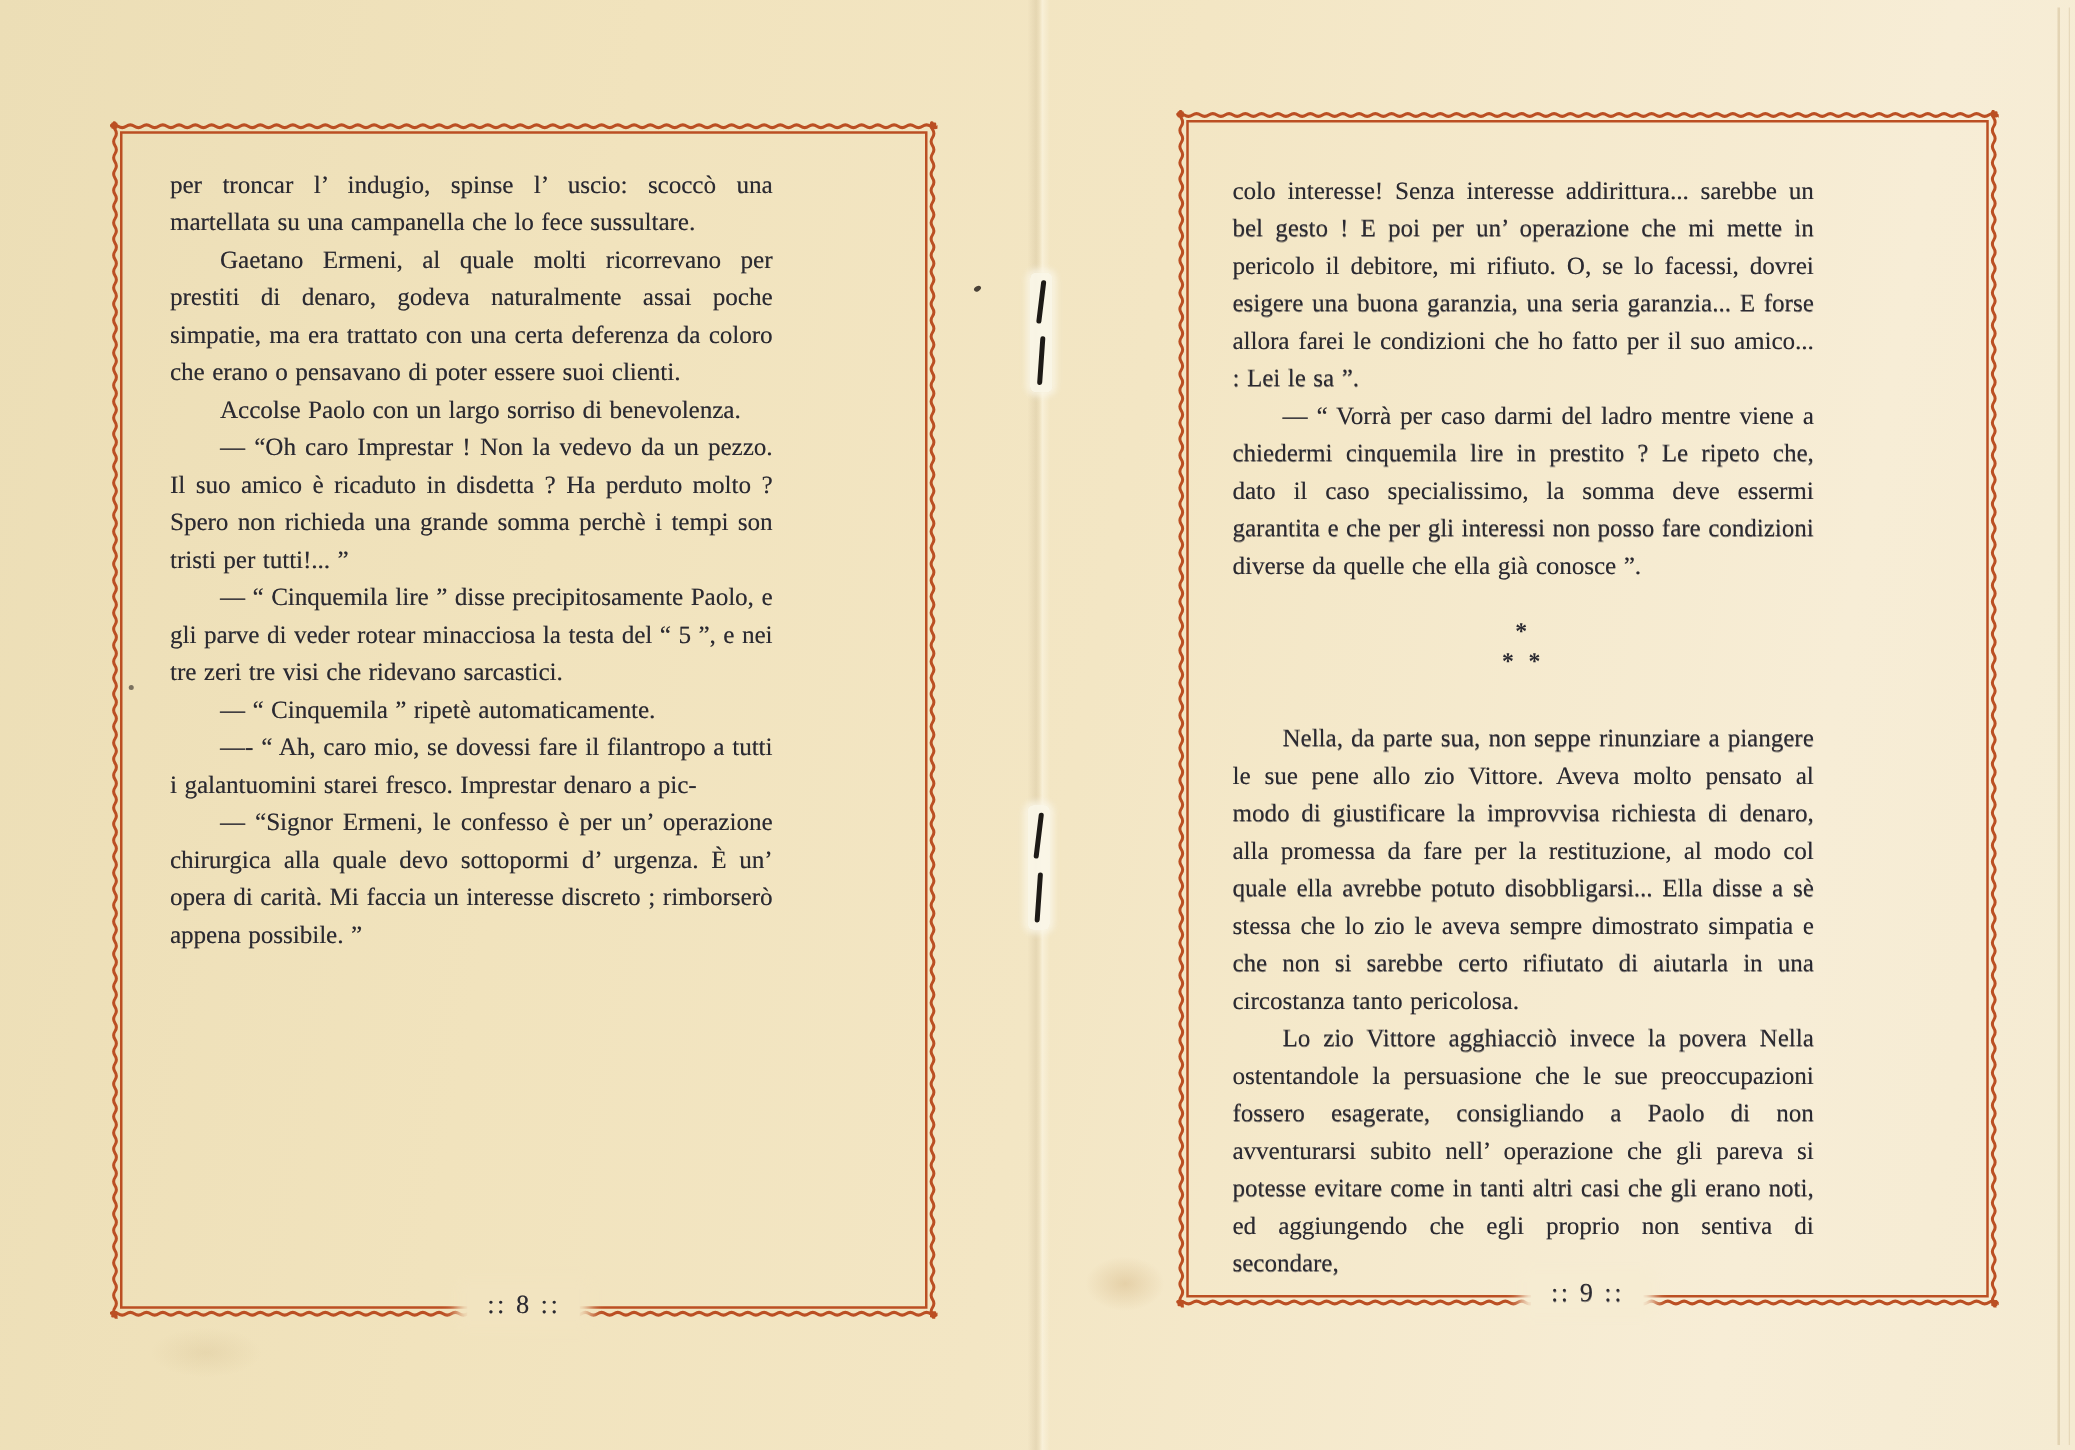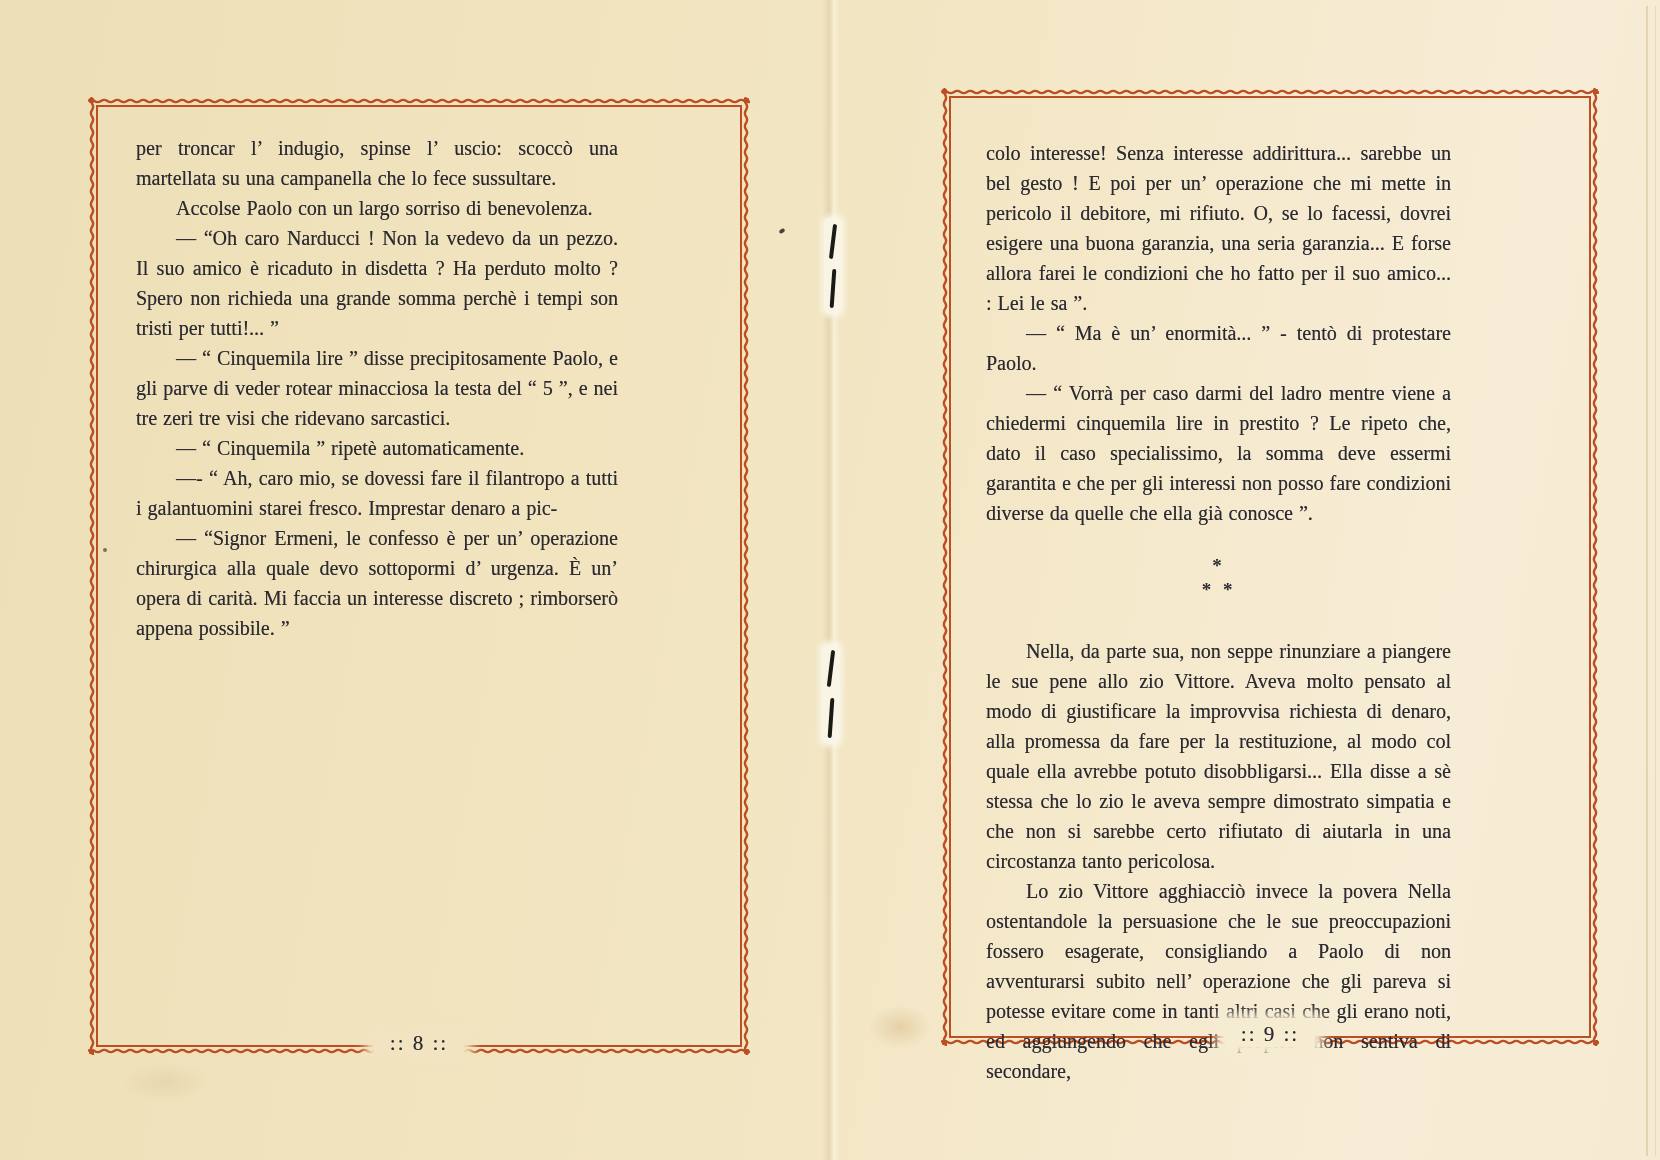--- a/index.html
+++ b/index.html
@@ -115,22 +115,23 @@
         <path d="M4 0 Q 1.7999999999999998 3.25 4 6.5 Q 6.2 9.75 4 13 Q 1.7999999999999998 16.25 4 19.5 Q 6.2 22.75 4 26 Q 1.7999999999999998 29.25 4 32.5 Q 6.2 35.75 4 39 Q 1.7999999999999998 42.25 4 45.5 Q 6.2 48.75 4 52 Q 1.7999999999999998 55.25 4 58.5 Q 6.2 61.75 4 65 Q 1.7999999999999998 68.25 4 71.5 Q 6.2 74.75 4 78 Q 1.7999999999999998 81.25 4 84.5 Q 6.2 87.75 4 91 Q 1.7999999999999998 94.25 4 97.5 Q 6.2 100.75 4 104 Q 1.7999999999999998 107.25 4 110.5 Q 6.2 113.75 4 117 Q 1.7999999999999998 120.25 4 123.5 Q 6.2 126.75 4 130 Q 1.7999999999999998 133.25 4 136.5 Q 6.2 139.75 4 143 Q 1.7999999999999998 146.25 4 149.5 Q 6.2 152.75 4 156 Q 1.7999999999999998 159.25 4 162.5 Q 6.2 165.75 4 169 Q 1.7999999999999998 172.25 4 175.5 Q 6.2 178.75 4 182 Q 1.7999999999999998 185.25 4 188.5 Q 6.2 191.75 4 195 Q 1.7999999999999998 198.25 4 201.5 Q 6.2 204.75 4 208 Q 1.7999999999999998 211.25 4 214.5 Q 6.2 217.75 4 221 Q 1.7999999999999998 224.25 4 227.5 Q 6.2 230.75 4 234 Q 1.7999999999999998 237.25 4 240.5 Q 6.2 243.75 4 247 Q 1.7999999999999998 250.25 4 253.5 Q 6.2 256.75 4 260 Q 1.7999999999999998 263.25 4 266.5 Q 6.2 269.75 4 273 Q 1.7999999999999998 276.25 4 279.5 Q 6.2 282.75 4 286 Q 1.7999999999999998 289.25 4 292.5 Q 6.2 295.75 4 299 Q 1.7999999999999998 302.25 4 305.5 Q 6.2 308.75 4 312 Q 1.7999999999999998 315.25 4 318.5 Q 6.2 321.75 4 325 Q 1.7999999999999998 328.25 4 331.5 Q 6.2 334.75 4 338 Q 1.7999999999999998 341.25 4 344.5 Q 6.2 347.75 4 351 Q 1.7999999999999998 354.25 4 357.5 Q 6.2 360.75 4 364 Q 1.7999999999999998 367.25 4 370.5 Q 6.2 373.75 4 377 Q 1.7999999999999998 380.25 4 383.5 Q 6.2 386.75 4 390 Q 1.7999999999999998 393.25 4 396.5 Q 6.2 399.75 4 403 Q 1.7999999999999998 406.25 4 409.5 Q 6.2 412.75 4 416 Q 1.7999999999999998 419.25 4 422.5 Q 6.2 425.75 4 429 Q 1.7999999999999998 432.25 4 435.5 Q 6.2 438.75 4 442 Q 1.7999999999999998 445.25 4 448.5 Q 6.2 451.75 4 455 Q 1.7999999999999998 458.25 4 461.5 Q 6.2 464.75 4 468 Q 1.7999999999999998 471.25 4 474.5 Q 6.2 477.75 4 481 Q 1.7999999999999998 484.25 4 487.5 Q 6.2 490.75 4 494 Q 1.7999999999999998 497.25 4 500.5 Q 6.2 503.75 4 507 Q 1.7999999999999998 510.25 4 513.5 Q 6.2 516.75 4 520 Q 1.7999999999999998 523.25 4 526.5 Q 6.2 529.75 4 533 Q 1.7999999999999998 536.25 4 539.5 Q 6.2 542.75 4 546 Q 1.7999999999999998 549.25 4 552.5 Q 6.2 555.75 4 559 Q 1.7999999999999998 562.25 4 565.5 Q 6.2 568.75 4 572 Q 1.7999999999999998 575.25 4 578.5 Q 6.2 581.75 4 585 Q 1.7999999999999998 588.25 4 591.5 Q 6.2 594.75 4 598 Q 1.7999999999999998 601.25 4 604.5 Q 6.2 607.75 4 611 Q 1.7999999999999998 614.25 4 617.5 Q 6.2 620.75 4 624 Q 1.7999999999999998 627.25 4 630.5 Q 6.2 633.75 4 637 Q 1.7999999999999998 640.25 4 643.5 Q 6.2 646.75 4 650 Q 1.7999999999999998 653.25 4 656.5 Q 6.2 659.75 4 663 Q 1.7999999999999998 666.25 4 669.5 Q 6.2 672.75 4 676 Q 1.7999999999999998 679.25 4 682.5 Q 6.2 685.75 4 689 Q 1.7999999999999998 692.25 4 695.5 Q 6.2 698.75 4 702 Q 1.7999999999999998 705.25 4 708.5 Q 6.2 711.75 4 715 Q 1.7999999999999998 718.25 4 721.5 Q 6.2 724.75 4 728 Q 1.7999999999999998 731.25 4 734.5 Q 6.2 737.75 4 741 Q 1.7999999999999998 744.25 4 747.5 Q 6.2 750.75 4 754 Q 1.7999999999999998 757.25 4 760.5 Q 6.2 763.75 4 767 Q 1.7999999999999998 770.25 4 773.5 Q 6.2 776.75 4 780 Q 1.7999999999999998 783.25 4 786.5 Q 6.2 789.75 4 793 Q 1.7999999999999998 796.25 4 799.5 Q 6.2 802.75 4 806 Q 1.7999999999999998 809.25 4 812.5 Q 6.2 815.75 4 819 Q 1.7999999999999998 822.25 4 825.5 Q 6.2 828.75 4 832 Q 1.7999999999999998 835.25 4 838.5 Q 6.2 841.75 4 845 Q 1.7999999999999998 848.25 4 851.5 Q 6.2 854.75 4 858 Q 1.7999999999999998 861.25 4 864.5 Q 6.2 867.75 4 871 Q 1.7999999999999998 874.25 4 877.5 Q 6.2 880.75 4 884 Q 1.7999999999999998 887.25 4 890.5 Q 6.2 893.75 4 897 Q 1.7999999999999998 900.25 4 903.5 Q 6.2 906.75 4 910 Q 1.7999999999999998 913.25 4 916.5 Q 6.2 919.75 4 923 Q 1.7999999999999998 926.25 4 929.5 Q 6.2 932.75 4 936 Q 1.7999999999999998 939.25 4 942.5 Q 6.2 945.75 4 949 Q 1.7999999999999998 952.25 4 955.5 Q 6.2 958.75 4 962" fill="none" stroke="#bb4f23" stroke-width="2.4"></path>
       </svg>
     <span class="dot d-tl"></span>
     <span class="dot d-tr"></span>
     <span class="dot d-bl"></span>
     <span class="dot d-br"></span>
     <div class="inner-frame"></div>
 
     <div class="text-col">
         <p class="para noindent">per troncar l’ indugio, spinse l’ uscio: scoccò una martellata su una campanella che lo fece sussultare.</p>
+        <p class="para">Gaetano Ermeni, al quale molti ricorrevano per prestiti di denaro, godeva naturalmente assai poche simpatie, ma era trattato con una certa deferenza da coloro che erano o pensavano di poter essere suoi clienti.</p>
         <p class="para">Accolse Paolo con un largo sorriso di benevolenza.</p>
-        <p class="para">— “Oh caro Narducci ! Non la vedevo da un pezzo. Il suo amico è ricaduto in disdetta ? Ha perduto molto ? Spero non richieda una grande somma perchè i tempi son tristi per tutti!... ”</p>
+        <p class="para">— “Oh caro Imprestar ! Non la vedevo da un pezzo. Il suo amico è ricaduto in disdetta ? Ha perduto molto ? Spero non richieda una grande somma perchè i tempi son tristi per tutti!... ”</p>
         <p class="para">— “ Cinquemila lire ” disse precipitosamente Paolo, e gli parve di veder rotear minacciosa la testa del “ 5 ”, e nei tre zeri tre visi che ridevano sarcastici.</p>
         <p class="para">— “ Cinquemila ” ripetè automaticamente.</p>
         <p class="para">—- “ Ah, caro mio, se dovessi fare il filantropo a tutti i galantuomini starei fresco. Imprestar denaro a pic-</p>
         <p class="para">— “Signor Ermeni, le confesso è per un’ operazione chirurgica alla quale devo sottopormi d’ urgenza. È un’ opera di carità. Mi faccia un interesse discreto ; rimborserò appena possibile. ”</p>
       </div>
 
     <div class="pagenum">:: 8 ::</div>
   </div>
 
   <div class="page page-right">
@@ -147,21 +148,20 @@
         <path d="M4 0 Q 1.7999999999999998 3.25 4 6.5 Q 6.2 9.75 4 13 Q 1.7999999999999998 16.25 4 19.5 Q 6.2 22.75 4 26 Q 1.7999999999999998 29.25 4 32.5 Q 6.2 35.75 4 39 Q 1.7999999999999998 42.25 4 45.5 Q 6.2 48.75 4 52 Q 1.7999999999999998 55.25 4 58.5 Q 6.2 61.75 4 65 Q 1.7999999999999998 68.25 4 71.5 Q 6.2 74.75 4 78 Q 1.7999999999999998 81.25 4 84.5 Q 6.2 87.75 4 91 Q 1.7999999999999998 94.25 4 97.5 Q 6.2 100.75 4 104 Q 1.7999999999999998 107.25 4 110.5 Q 6.2 113.75 4 117 Q 1.7999999999999998 120.25 4 123.5 Q 6.2 126.75 4 130 Q 1.7999999999999998 133.25 4 136.5 Q 6.2 139.75 4 143 Q 1.7999999999999998 146.25 4 149.5 Q 6.2 152.75 4 156 Q 1.7999999999999998 159.25 4 162.5 Q 6.2 165.75 4 169 Q 1.7999999999999998 172.25 4 175.5 Q 6.2 178.75 4 182 Q 1.7999999999999998 185.25 4 188.5 Q 6.2 191.75 4 195 Q 1.7999999999999998 198.25 4 201.5 Q 6.2 204.75 4 208 Q 1.7999999999999998 211.25 4 214.5 Q 6.2 217.75 4 221 Q 1.7999999999999998 224.25 4 227.5 Q 6.2 230.75 4 234 Q 1.7999999999999998 237.25 4 240.5 Q 6.2 243.75 4 247 Q 1.7999999999999998 250.25 4 253.5 Q 6.2 256.75 4 260 Q 1.7999999999999998 263.25 4 266.5 Q 6.2 269.75 4 273 Q 1.7999999999999998 276.25 4 279.5 Q 6.2 282.75 4 286 Q 1.7999999999999998 289.25 4 292.5 Q 6.2 295.75 4 299 Q 1.7999999999999998 302.25 4 305.5 Q 6.2 308.75 4 312 Q 1.7999999999999998 315.25 4 318.5 Q 6.2 321.75 4 325 Q 1.7999999999999998 328.25 4 331.5 Q 6.2 334.75 4 338 Q 1.7999999999999998 341.25 4 344.5 Q 6.2 347.75 4 351 Q 1.7999999999999998 354.25 4 357.5 Q 6.2 360.75 4 364 Q 1.7999999999999998 367.25 4 370.5 Q 6.2 373.75 4 377 Q 1.7999999999999998 380.25 4 383.5 Q 6.2 386.75 4 390 Q 1.7999999999999998 393.25 4 396.5 Q 6.2 399.75 4 403 Q 1.7999999999999998 406.25 4 409.5 Q 6.2 412.75 4 416 Q 1.7999999999999998 419.25 4 422.5 Q 6.2 425.75 4 429 Q 1.7999999999999998 432.25 4 435.5 Q 6.2 438.75 4 442 Q 1.7999999999999998 445.25 4 448.5 Q 6.2 451.75 4 455 Q 1.7999999999999998 458.25 4 461.5 Q 6.2 464.75 4 468 Q 1.7999999999999998 471.25 4 474.5 Q 6.2 477.75 4 481 Q 1.7999999999999998 484.25 4 487.5 Q 6.2 490.75 4 494 Q 1.7999999999999998 497.25 4 500.5 Q 6.2 503.75 4 507 Q 1.7999999999999998 510.25 4 513.5 Q 6.2 516.75 4 520 Q 1.7999999999999998 523.25 4 526.5 Q 6.2 529.75 4 533 Q 1.7999999999999998 536.25 4 539.5 Q 6.2 542.75 4 546 Q 1.7999999999999998 549.25 4 552.5 Q 6.2 555.75 4 559 Q 1.7999999999999998 562.25 4 565.5 Q 6.2 568.75 4 572 Q 1.7999999999999998 575.25 4 578.5 Q 6.2 581.75 4 585 Q 1.7999999999999998 588.25 4 591.5 Q 6.2 594.75 4 598 Q 1.7999999999999998 601.25 4 604.5 Q 6.2 607.75 4 611 Q 1.7999999999999998 614.25 4 617.5 Q 6.2 620.75 4 624 Q 1.7999999999999998 627.25 4 630.5 Q 6.2 633.75 4 637 Q 1.7999999999999998 640.25 4 643.5 Q 6.2 646.75 4 650 Q 1.7999999999999998 653.25 4 656.5 Q 6.2 659.75 4 663 Q 1.7999999999999998 666.25 4 669.5 Q 6.2 672.75 4 676 Q 1.7999999999999998 679.25 4 682.5 Q 6.2 685.75 4 689 Q 1.7999999999999998 692.25 4 695.5 Q 6.2 698.75 4 702 Q 1.7999999999999998 705.25 4 708.5 Q 6.2 711.75 4 715 Q 1.7999999999999998 718.25 4 721.5 Q 6.2 724.75 4 728 Q 1.7999999999999998 731.25 4 734.5 Q 6.2 737.75 4 741 Q 1.7999999999999998 744.25 4 747.5 Q 6.2 750.75 4 754 Q 1.7999999999999998 757.25 4 760.5 Q 6.2 763.75 4 767 Q 1.7999999999999998 770.25 4 773.5 Q 6.2 776.75 4 780 Q 1.7999999999999998 783.25 4 786.5 Q 6.2 789.75 4 793 Q 1.7999999999999998 796.25 4 799.5 Q 6.2 802.75 4 806 Q 1.7999999999999998 809.25 4 812.5 Q 6.2 815.75 4 819 Q 1.7999999999999998 822.25 4 825.5 Q 6.2 828.75 4 832 Q 1.7999999999999998 835.25 4 838.5 Q 6.2 841.75 4 845 Q 1.7999999999999998 848.25 4 851.5 Q 6.2 854.75 4 858 Q 1.7999999999999998 861.25 4 864.5 Q 6.2 867.75 4 871 Q 1.7999999999999998 874.25 4 877.5 Q 6.2 880.75 4 884 Q 1.7999999999999998 887.25 4 890.5 Q 6.2 893.75 4 897 Q 1.7999999999999998 900.25 4 903.5 Q 6.2 906.75 4 910 Q 1.7999999999999998 913.25 4 916.5 Q 6.2 919.75 4 923 Q 1.7999999999999998 926.25 4 929.5 Q 6.2 932.75 4 936 Q 1.7999999999999998 939.25 4 942.5 Q 6.2 945.75 4 949 Q 1.7999999999999998 952.25 4 955.5 Q 6.2 958.75 4 962" fill="none" stroke="#bb4f23" stroke-width="2.4"></path>
       </svg>
     <span class="dot d-tl"></span>
     <span class="dot d-tr"></span>
     <span class="dot d-bl"></span>
     <span class="dot d-br"></span>
     <div class="inner-frame"></div>
 
     <div class="text-col">
         <p class="para noindent">colo interesse! Senza interesse addirittura... sarebbe un bel gesto ! E poi per un’ operazione che mi mette in pericolo il debitore, mi rifiuto. O, se lo facessi, dovrei esigere una buona garanzia, una seria garanzia... E forse allora farei le condizioni che ho fatto per il suo amico... : Lei le sa ”.</p>
-        <p class="para">— “ Ma è un’ enormità... ” - tentò di protestare Paolo.</p>
         <p class="para">— “ Vorrà per caso darmi del ladro mentre viene a chiedermi cinquemila lire in prestito ? Le ripeto che, dato il caso specialissimo, la somma deve essermi garantita e che per gli interessi non posso fare condizioni diverse da quelle che ella già conosce ”.</p>
         <p class="para asterism">*
 *  *</p>
         <p class="para">Nella, da parte sua, non seppe rinunziare a piangere le sue pene allo zio Vittore. Aveva molto pensato al modo di giustificare la improvvisa richiesta di denaro, alla promessa da fare per la restituzione, al modo col quale ella avrebbe potuto disobbligarsi... Ella disse a sè stessa che lo zio le aveva sempre dimostrato simpatia e che non si sarebbe certo rifiutato di aiutarla in una circostanza tanto pericolosa.</p>
         <p class="para">Lo zio Vittore agghiacciò invece la povera Nella ostentandole la persuasione che le sue preoccupazioni fossero esagerate, consigliando a Paolo di non avventurarsi subito nell’ operazione che gli pareva si potesse evitare come in tanti altri casi che gli erano noti, ed aggiungendo che egli proprio non sentiva di secondare,</p>
       </div>
 
     <div class="pagenum">:: 9 ::</div>
   </div>
 

